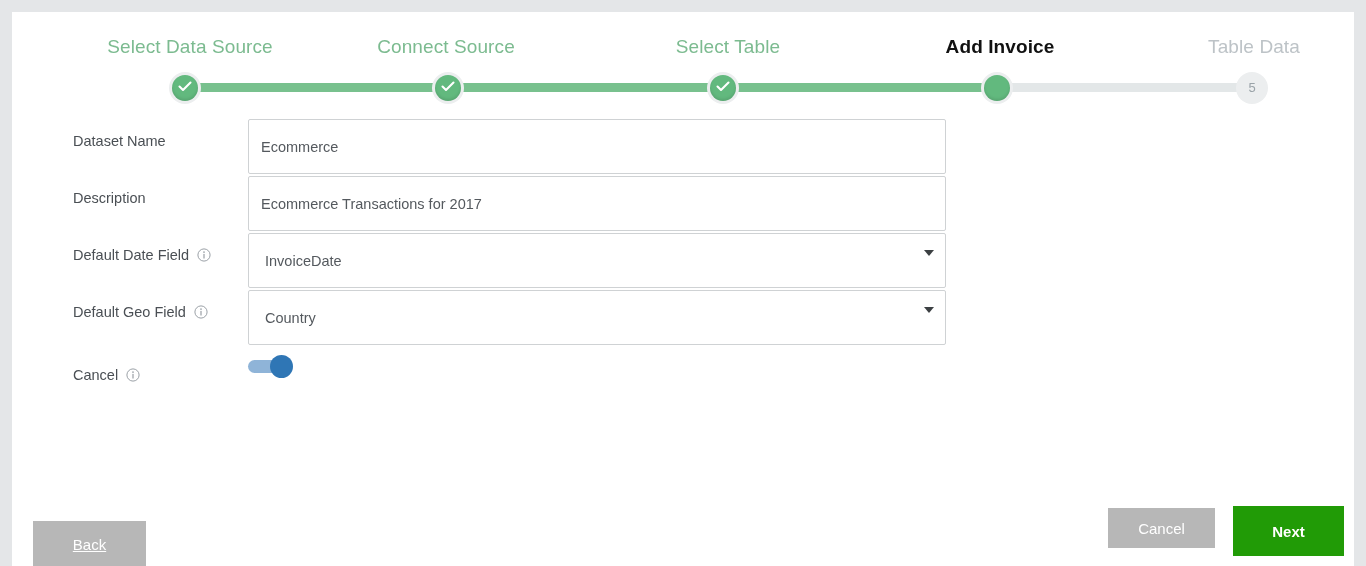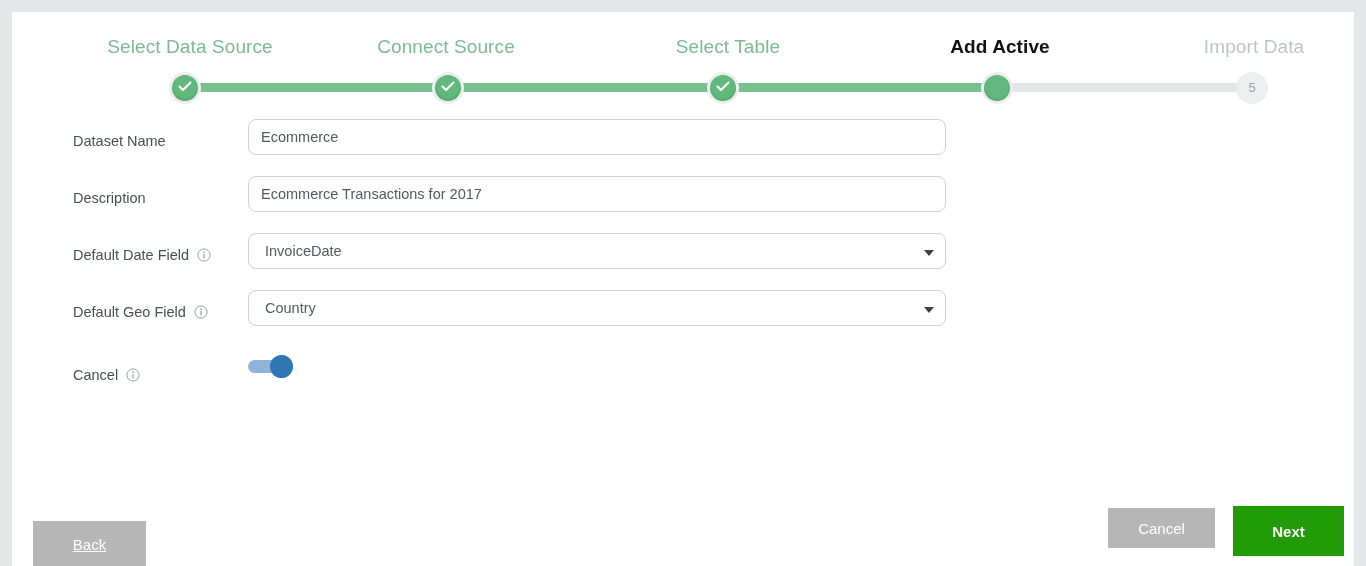--- a/index.html
+++ b/index.html
@@ -119,30 +119,30 @@
   }
   .info-icon {
     display: inline-block;
     vertical-align: -2px;
     margin-left: 4px;
   }
   .field {
     position: absolute;
     left: 199px;
     width: 698px;
-    height: 36px;
+    height: 55px;
     top: 2px;
     box-sizing: border-box;
     border: 1px solid #cfd2d4;
     background: #ffffff;
     font-family: "Liberation Sans", sans-serif;
     font-size: 14.5px;
     color: #54595e;
     padding: 0 12px;
-    border-radius: 8px;
+    border-radius: 2px;
   }
   .field.sel { padding-left: 16px; }
   .select-wrap { position: absolute; left: 199px; top: 2px; width: 698px; height: 40px; }
   .select-wrap .field { left: 0; top: 0; width: 698px; }
   .caret {
     position: absolute;
     right: 12px;
     top: 17px;
     width: 0; height: 0;
     border-left: 5px solid transparent;
@@ -209,22 +209,22 @@
 </head>
 <body>
 
 <div class="page">
 
   <div class="stepper">
 
     <div class="step-label" style="left:178px;text-align:center;">Select Data Source</div>
     <div class="step-label" style="left:434px;">Connect Source</div>
     <div class="step-label" style="left:716px;">Select Table</div>
-    <div class="step-label active" style="left:988px;">Add Active</div>
-    <div class="step-label pending" style="left:1242px;">Import Data</div>
+    <div class="step-label active" style="left:988px;">Add Invoice</div>
+    <div class="step-label pending" style="left:1242px;">Table Data</div>
 
     <div class="track track-done"></div>
     <div class="track track-todo"></div>
 
     <div class="node-ring" style="left:173px;"></div>
     <div class="node node-done" style="left:173px;">
       <svg width="14" height="11" viewBox="0 0 14 11">
           <path d="M1.5 5.5 L5 9 L12.5 1.5" fill="none" stroke="#ffffff" stroke-width="2.1" stroke-linecap="round" stroke-linejoin="round"></path>
         </svg>
     </div>

